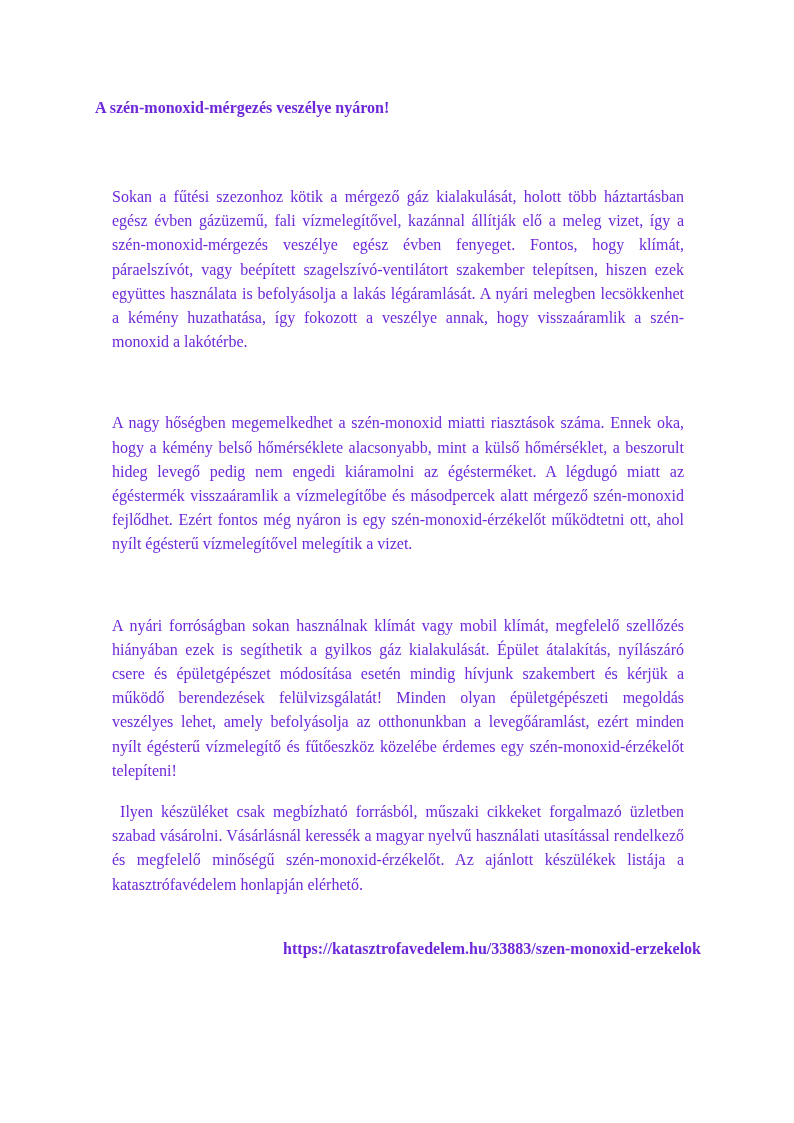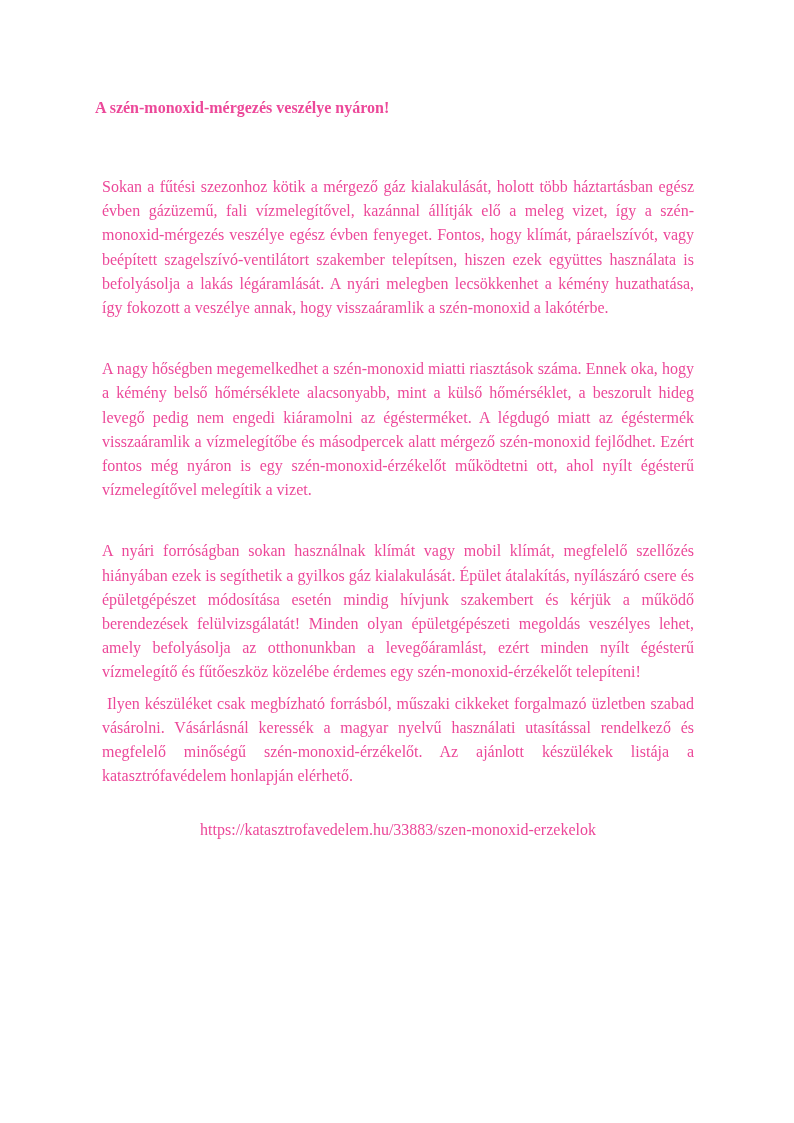--- a/index.html
+++ b/index.html
@@ -1,26 +1,26 @@
 <!DOCTYPE html>
 <html><head>
   <meta charset="utf-8">
   <style>
     html, body { margin: 0; padding: 0; background: #ffffff; }
     body { width: 794px; height: 1123px; position: relative; overflow: hidden; }
     .page {
       position: absolute; left: 95px; top: 96px; width: 606px;
-      font-family: "Liberation Serif", serif; color: #ec4899;
+      font-family: "Liberation Serif", serif; color: #6d28d9;
       font-size: 16px; line-height: 24.2px;
     }
     .title { font-weight: bold; font-size: 16px; margin: 0; line-height: 24px; }
     .spacer-title { height: 48px; }
-    .para { margin: 7px; text-align: justify; }
+    .para { margin: 17px; text-align: justify; }
     .gap { height: 23px; }
-    .url { margin: 0; text-align: center; }
+    .url { margin: 0; text-align: right; font-weight: bold; }
   </style>
 </head>
 <body>
 
 <div class="page">
   <p class="title">A szén-monoxid-mérgezés veszélye nyáron!</p>
   <div class="spacer-title"></div>
   <p class="para">Sokan a fűtési szezonhoz kötik a mérgező gáz kialakulását, holott több háztartásban egész évben gázüzemű, fali vízmelegítővel, kazánnal állítják elő a meleg vizet, így a szén-monoxid-mérgezés veszélye egész évben fenyeget. Fontos, hogy klímát, páraelszívót, vagy beépített szagelszívó-ventilátort szakember telepítsen, hiszen ezek együttes használata is befolyásolja a lakás légáramlását. A nyári melegben lecsökkenhet a kémény huzathatása, így fokozott a veszélye annak, hogy visszaáramlik a szén-monoxid a lakótérbe.</p>
   <div class="gap"></div>
   <p class="para">A nagy hőségben megemelkedhet a szén-monoxid miatti riasztások száma. Ennek oka, hogy a kémény belső hőmérséklete alacsonyabb, mint a külső hőmérséklet, a beszorult hideg levegő pedig nem engedi kiáramolni az égésterméket. A légdugó miatt az égéstermék visszaáramlik a vízmelegítőbe és másodpercek alatt mérgező szén-monoxid fejlődhet. Ezért fontos még nyáron is egy szén-monoxid-érzékelőt működtetni ott, ahol nyílt égésterű vízmelegítővel melegítik a vizet.</p>

